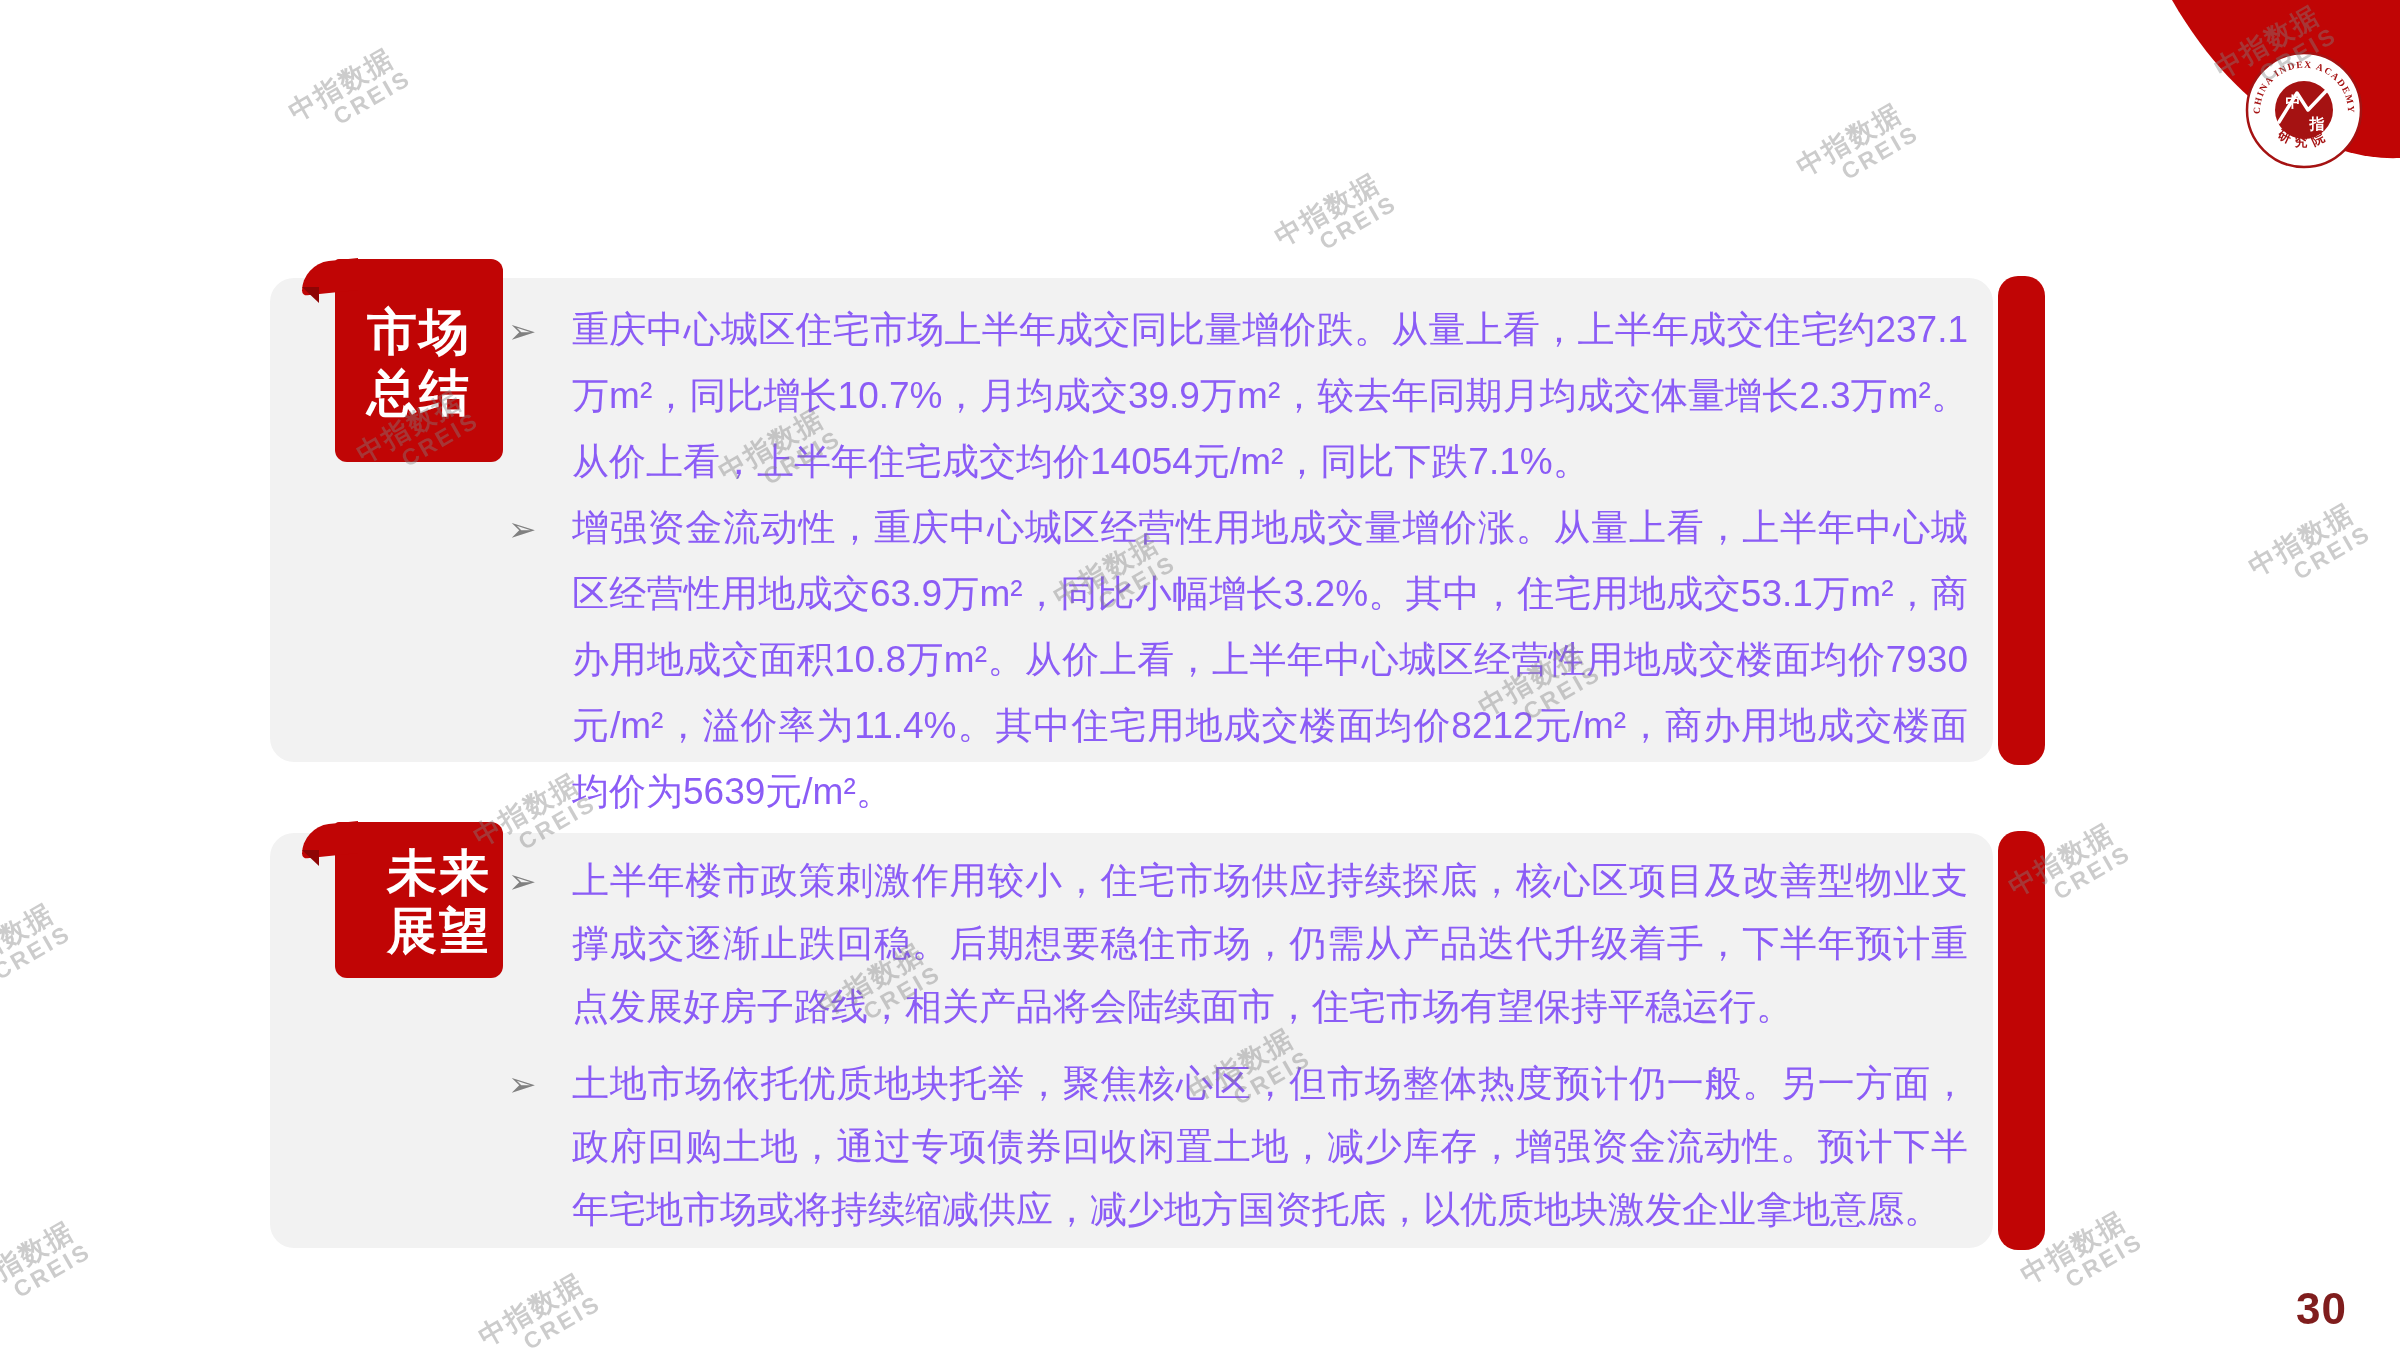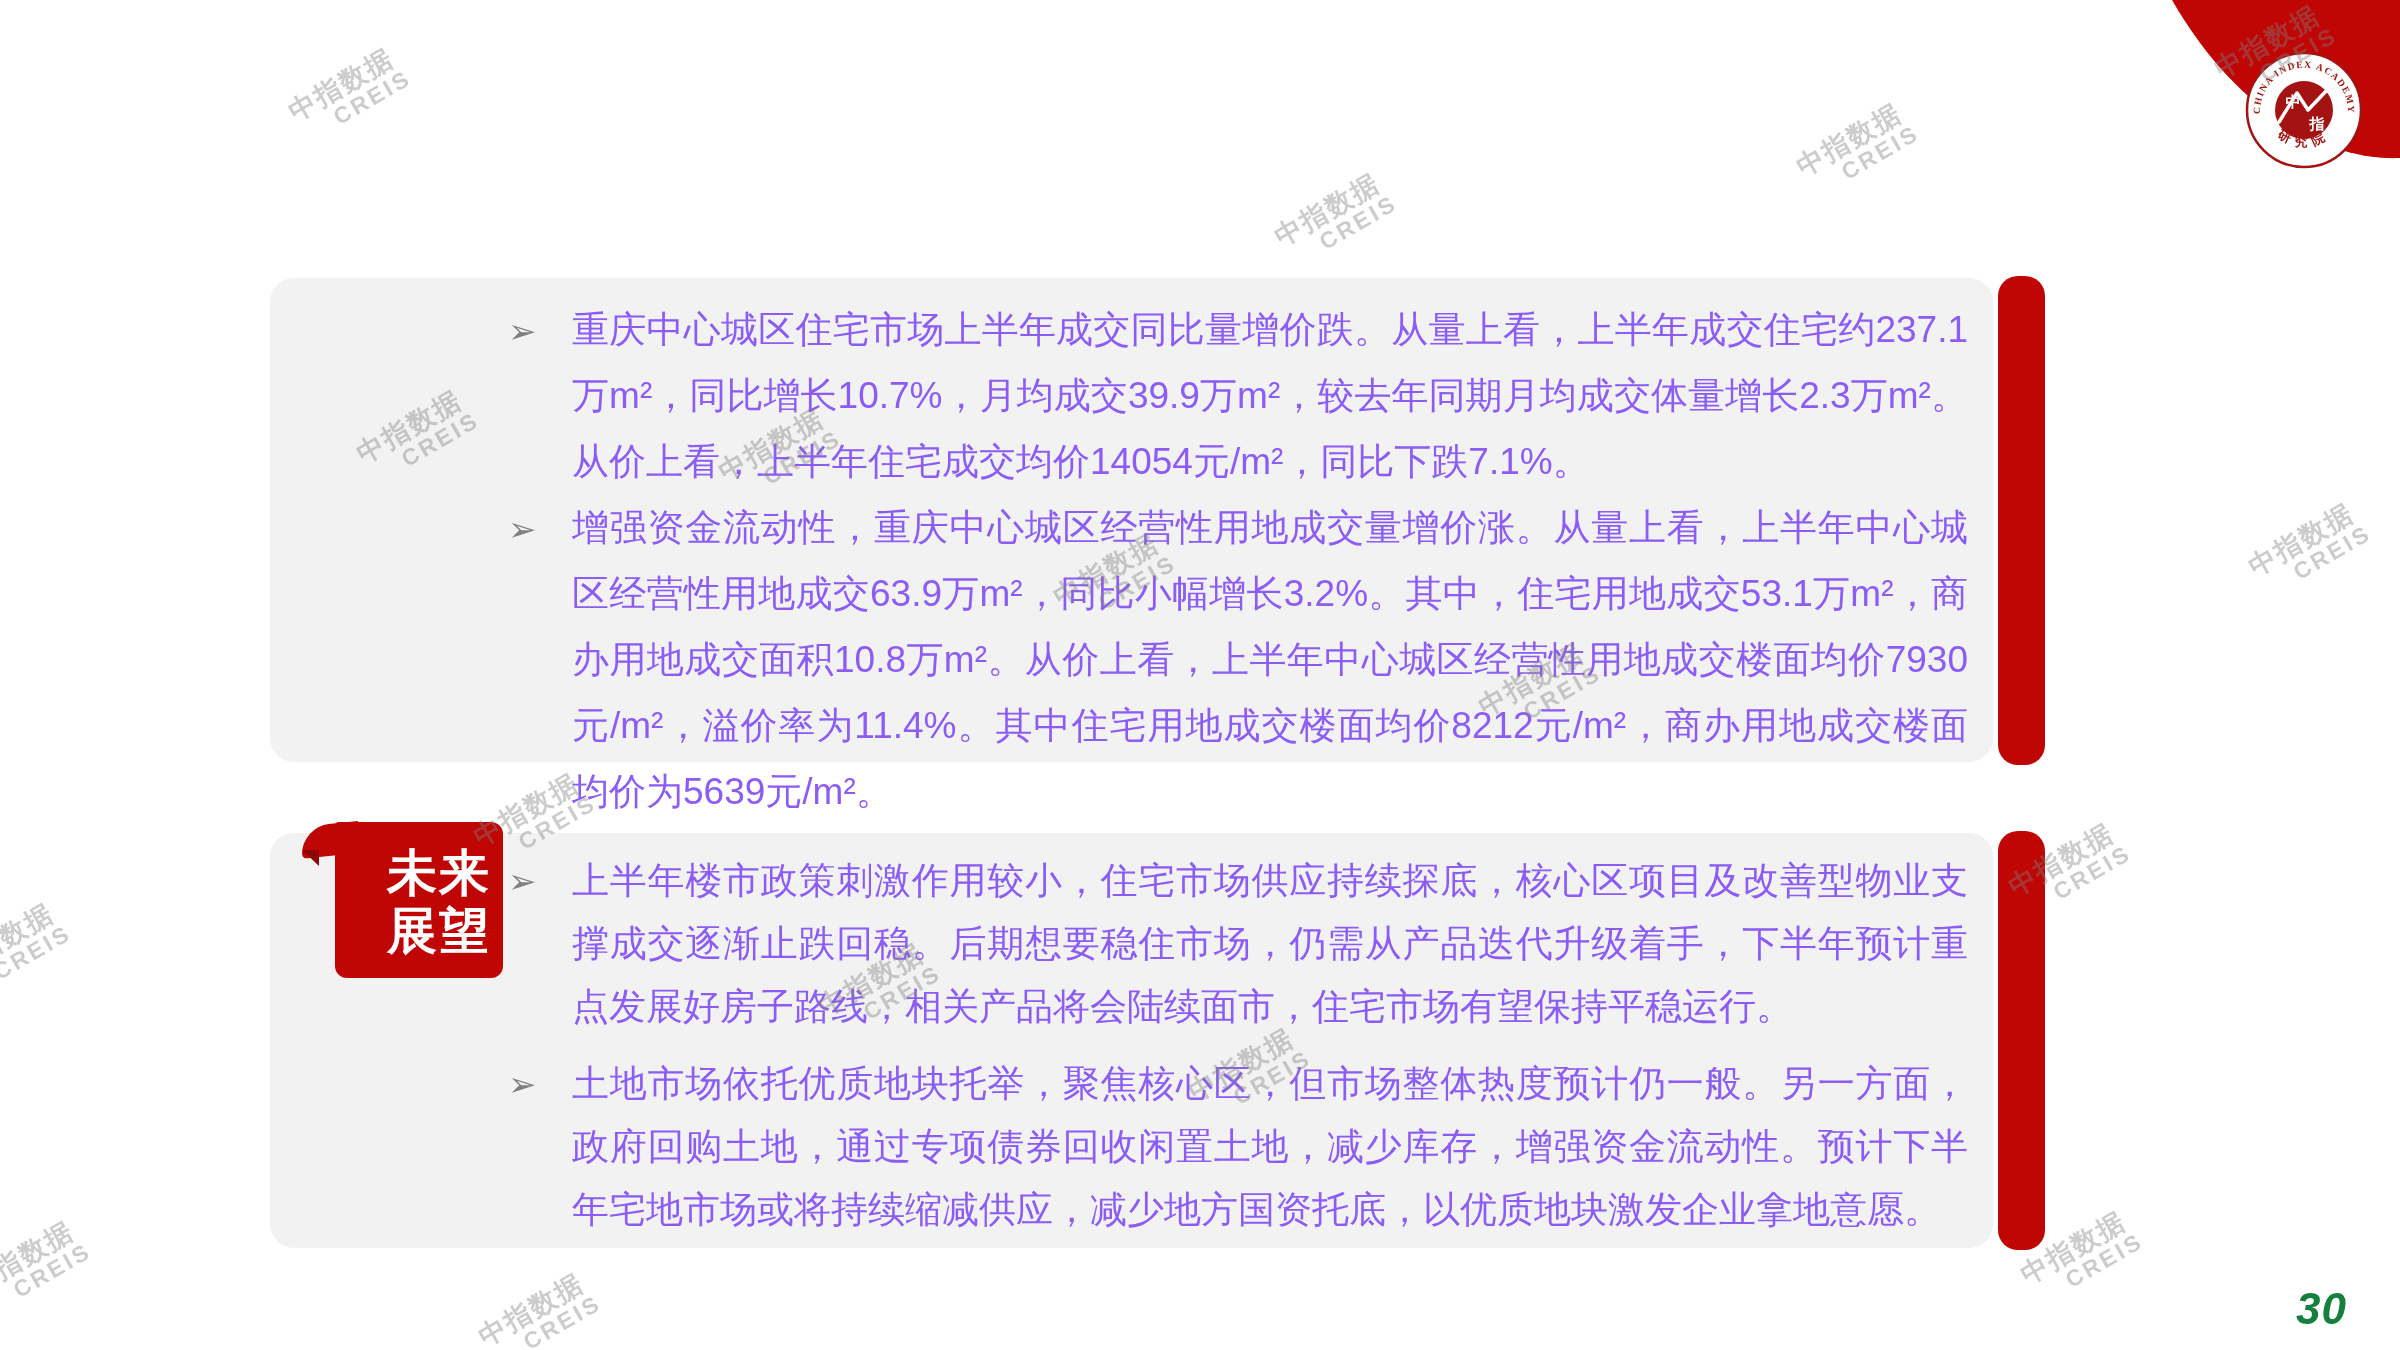--- a/index.html
+++ b/index.html
@@ -54,39 +54,45 @@
   }
   .ptext{
     flex:1;font-size:37px;color:#8b5cf6;text-align:justify;
     font-weight:400;
   }
   
   .corner{position:absolute;left:2150px;top:0;z-index:4;}
   
   .page-number{
     position:absolute;left:2296px;top:1284px;font-size:44px;font-weight:700;
-    font-style:italic;color:#15803d;letter-spacing:1px;
+    color:#7f1d1d;letter-spacing:1px;
   }
   
   #wm-layer{position:absolute;inset:0;z-index:6;pointer-events:none;}
   .wm{
     position:absolute;transform:translate(-50%,-50%) rotate(-30deg);
     color:rgba(128,128,128,0.40);font-weight:700;white-space:nowrap;text-align:left;
   }
   .wm .l1{font-size:27px;line-height:27px;letter-spacing:2px;}
   .wm .l2{font-size:23px;line-height:25px;padding-left:36px;letter-spacing:3px;}
 </style>
 </head>
 <body>
 
 <div class="slide">
 
 
   <div class="panel" id="panel1"></div>
   <div class="endbar" id="bar1"></div>
+  <div class="ribbon" id="ribbon1">
+    <div class="rwrap">
+      <div class="rline">市场</div>
+      <div class="rline">总结</div>
+    </div>
+  </div>
   <div class="bullets" id="bullets1">
     <div class="bullet">
       <span class="arrow">➢</span>
       <span class="ptext">重庆中心城区住宅市场上半年成交同比量增价跌。从量上看，上半年成交住宅约237.1万m²，同比增长10.7%，月均成交39.9万m²，较去年同期月均成交体量增长2.3万m²。从价上看，上半年住宅成交均价14054元/m²，同比下跌7.1%。</span>
     </div>
     <div class="bullet">
       <span class="arrow">➢</span>
       <span class="ptext">增强资金流动性，重庆中心城区经营性用地成交量增价涨。从量上看，上半年中心城区经营性用地成交63.9万m²，同比小幅增长3.2%。其中，住宅用地成交53.1万m²，商办用地成交面积10.8万m²。从价上看，上半年中心城区经营性用地成交楼面均价7930元/m²，溢价率为11.4%。其中住宅用地成交楼面均价8212元/m²，商办用地成交楼面均价为5639元/m²。</span>
     </div>
   </div>

